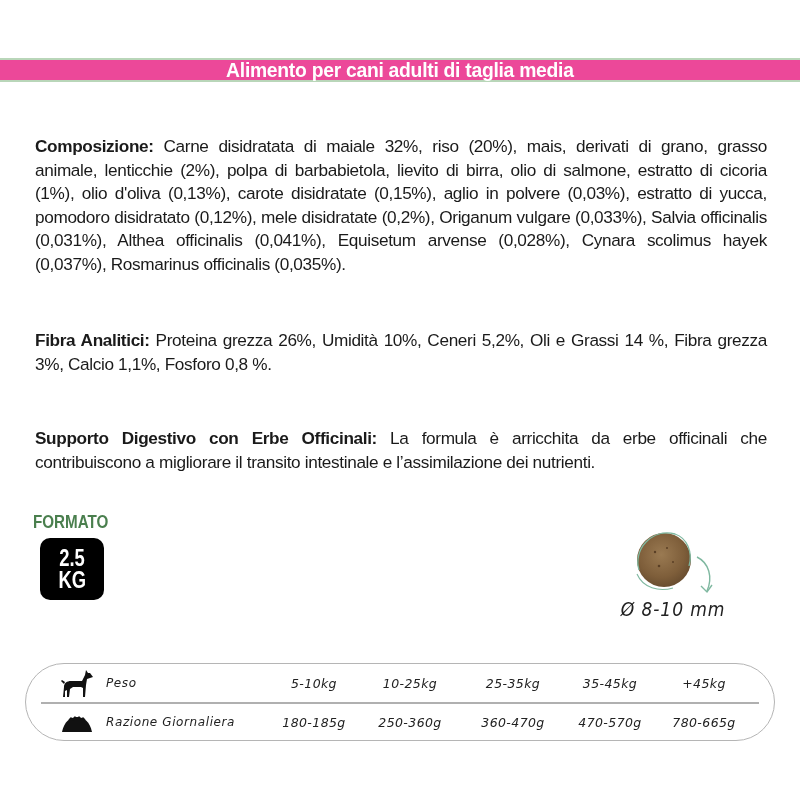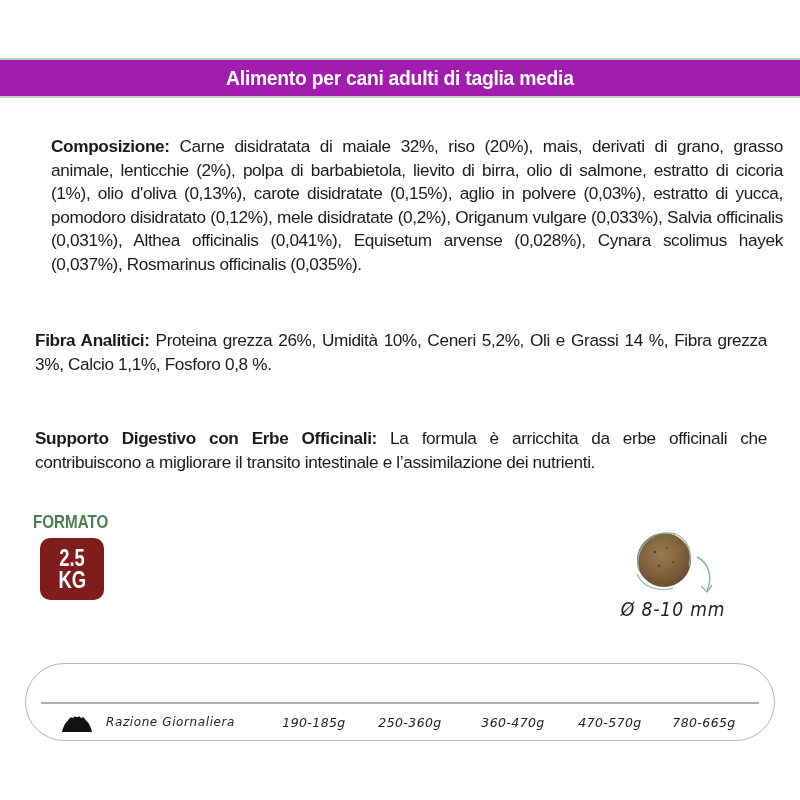--- a/index.html
+++ b/index.html
@@ -1,35 +1,35 @@
 <!DOCTYPE html>
 <html><head>
 <meta charset="utf-8">
 <style>
   html, body { margin: 0; padding: 0; background: #ffffff; }
   body { width: 800px; height: 800px; position: relative; overflow: hidden;
          font-family: "Liberation Sans", sans-serif; color: #1a1a1a; }
 
-  .title-band { position: absolute; left: 0; top: 58px; width: 800px; height: 40px;
-                background: #a21caf; border-top: 2px solid #b9d6b9; border-bottom: 2px solid #b9d6b9;
+  .title-band { position: absolute; left: 0; top: 58px; width: 800px; height: 24px;
+                background: #ec4899; border-top: 2px solid #b9d6b9; border-bottom: 2px solid #b9d6b9;
                 box-sizing: border-box; display: flex; align-items: center; justify-content: center; }
   .title-band h1 { margin: 0; font-size: 21px; font-weight: bold; color: #ffffff;
                    letter-spacing: -0.3px; transform: scaleX(0.92); }
 
   .para { position: absolute; left: 35px; width: 732px; font-size: 17.2px; line-height: 23.5px;
           margin: 0; text-align: justify; letter-spacing: -0.35px; }
   .para b { font-weight: bold; }
-  #p-comp { top: 135px; margin-left: 16px; }
+  #p-comp { top: 135px; }
   #p-ten  { top: 329px; }
   #p-sup  { top: 427px; }
 
   .formato-label { position: absolute; left: 33px; top: 511px; font-size: 19px; font-weight: bold;
                    color: #4a7f4e; transform: scaleX(0.8); transform-origin: left center; letter-spacing: 0px; }
   .formato-box { position: absolute; left: 40px; top: 538px; width: 64px; height: 62px;
-                 background: #7f1d1d; border-radius: 10px; color: #fff;
+                 background: #000000; border-radius: 10px; color: #fff;
                  display: flex; flex-direction: column; align-items: center; justify-content: center; }
   .formato-box span { font-size: 23px; font-weight: bold; line-height: 22px; transform: scaleX(0.8); }
 
   .kibble { position: absolute; left: 633px; top: 530px; width: 62px; height: 62px; }
   .kibble-size { position: absolute; left: 615px; top: 598px; font-family: "DejaVu Sans", sans-serif;
                  font-size: 19px; color: #222; font-style: italic; transform: scaleX(0.9); letter-spacing: 1px; }
 
   .table-wrap { position: absolute; left: 25px; top: 663px; width: 750px; height: 78px;
                 border: 1.5px solid #b5b5b5; border-radius: 40px; box-sizing: border-box; }
   .row { position: absolute; left: 0; width: 100%; height: 38px; display: flex; align-items: center; }
@@ -84,26 +84,37 @@
   <path d="M6 40 C 0 20, 18 -2, 42 4 C 54 8, 60 22, 56 36" fill="none" stroke="#7fb8a0" stroke-width="1.3"></path>
   <path d="M4 44 C 10 58, 26 62, 40 58" fill="none" stroke="#7fb8a0" stroke-width="1.1"></path>
 </svg>
 <svg style="position:absolute;left:695px;top:555px;width:24px;height:40px" viewBox="0 0 24 40">
   <path d="M2 2 C 14 8, 18 22, 12 36" fill="none" stroke="#7fb8a0" stroke-width="1.4"></path>
   <path d="M6 31 L12 37 L17 30" fill="none" stroke="#7fb8a0" stroke-width="1.4"></path>
 </svg>
 <div class="kibble-size">Ø 8-10 mm</div>
 
 <div class="table-wrap">
+  <div class="row r1">
+    <svg class="icon" viewBox="0 0 36 32">
+      <path d="M4 30 L5 20 C 5 16, 8 14, 12 14 L23 14 L26 8 L27 3 L29 6 L31 6 L34 10 L31 11 L28 12 L27 18 L26 30 L24 30 L24 21 L22 20 L14 20 L11 22 L10 30 L8 30 L8 23 L6 24 L6 30 Z M5 17 L2 14 L3 13 L6 15 Z" fill="#111"></path>
+    </svg>
+    <span class="label">Peso</span>
+    <span class="cell c0">5-10kg</span>
+    <span class="cell c1">10-25kg</span>
+    <span class="cell c2">25-35kg</span>
+    <span class="cell c3">35-45kg</span>
+    <span class="cell c4">+45kg</span>
+  </div>
   <div class="divider"></div>
   <div class="row r2">
     <svg class="icon" viewBox="0 0 36 32">
       <path d="M3 26 C 5 16, 11 11, 18 11 C 25 11, 31 16, 33 26 Z" fill="#111"></path>
       <path d="M10 14 L12 12 L14 14 L16 11 L18 13 L20 11 L22 14 L24 12 L26 14" fill="none" stroke="#111" stroke-width="1.4"></path>
     </svg>
     <span class="label">Razione Giornaliera</span>
-    <span class="cell c0">190-185g</span>
+    <span class="cell c0">180-185g</span>
     <span class="cell c1">250-360g</span>
     <span class="cell c2">360-470g</span>
     <span class="cell c3">470-570g</span>
     <span class="cell c4">780-665g</span>
   </div>
 </div>
 
 </body></html>

